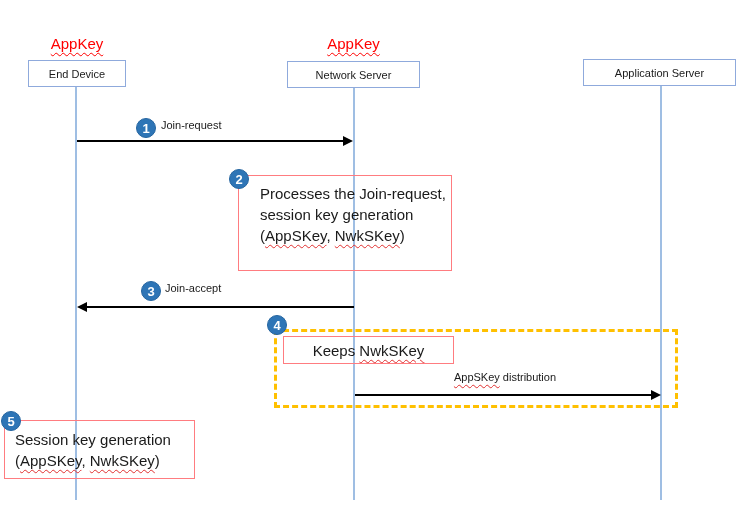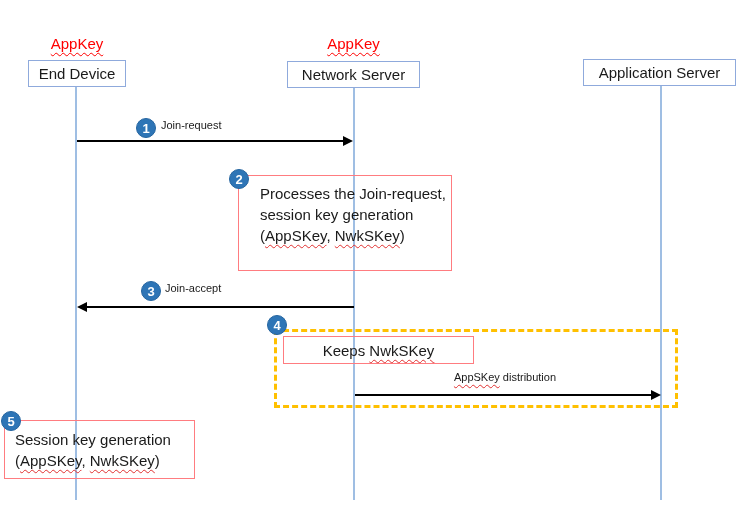--- a/index.html
+++ b/index.html
@@ -13,21 +13,21 @@
   }
   *{box-sizing:border-box;margin:0;padding:0;}
   html,body{width:749px;height:509px;background:#ffffff;overflow:hidden;}
   body{font-family:"Liberation Sans",sans-serif;color:var(--text-black);position:relative;}
   .stage{position:absolute;inset:0;width:749px;height:509px;border-radius:16px;}
   .abs{position:absolute;}
   .key-label{color:var(--red-text);font-size:15px;text-align:center;
     text-decoration:underline;text-decoration-style:wavy;text-decoration-color:var(--red-text);
     text-decoration-thickness:1px;text-underline-offset:3px;}
   .actor-box{border:1.4px solid #8FAADC;background:#ffffff;display:flex;align-items:center;
-    justify-content:center;font-size:15px;color:var(--text-black);}
+    justify-content:center;font-size:11px;color:var(--text-black);}
   .lifeline{width:2px;background:var(--lifeline-blue);}
   .msg-line{height:2px;background:var(--arrow-black);}
   .ah-r{width:0;height:0;border-top:5px solid transparent;border-bottom:5px solid transparent;
     border-left:10px solid var(--arrow-black);}
   .ah-l{width:0;height:0;border-top:5px solid transparent;border-bottom:5px solid transparent;
     border-right:10px solid var(--arrow-black);}
   .num-circle{width:20px;height:20px;border-radius:50%;background:var(--accent-blue);
     border:1px solid #2565A0;color:#ffffff;font-size:13px;font-weight:700;
     display:flex;align-items:center;justify-content:center;z-index:6;}
   .msg-label{font-size:11px;color:var(--text-black);white-space:nowrap;}
@@ -72,21 +72,21 @@
     <div class="note-text"><span>(</span><span class="squig">AppSKey</span><span>, </span><span class="squig">NwkSKey</span><span>)</span></div>
   </div>
 
   <div class="abs num-circle" style="left:141px;top:281px;">3</div>
   <div class="abs msg-label" style="left:165px;top:282px;">Join-accept</div>
   <div class="abs ah-l" style="left:77px;top:302px;"></div>
   <div class="abs msg-line" style="left:87px;top:306px;width:267px;"></div>
 
   <div class="abs num-circle" style="left:267px;top:315px;">4</div>
   <div class="abs dashed-group" style="left:274px;top:329px;width:404px;height:79px;"></div>
-  <div class="abs note-box" style="left:283px;top:336px;width:191px;height:28px;display:flex;align-items:center;justify-content:center;">
+  <div class="abs note-box" style="left:283px;top:336px;width:171px;height:28px;display:flex;align-items:center;justify-content:center;">
     <span><span>Keeps </span><span class="squig">NwkSKey</span></span>
   </div>
   <div class="abs msg-label" style="left:355px;top:371px;width:300px;text-align:center;"><span class="squig">AppSKey</span><span> distribution</span></div>
   <div class="abs msg-line" style="left:355px;top:394px;width:296px;"></div>
   <div class="abs ah-r" style="left:651px;top:390px;"></div>
 
   <div class="abs num-circle" style="left:1px;top:411px;">5</div>
   <div class="abs note-box" style="left:4px;top:420px;width:191px;height:59px;padding:8px 0 0 10px;">
     <div class="note-text">Session key generation</div>
     <div class="note-text"><span>(</span><span class="squig">AppSKey</span><span>, </span><span class="squig">NwkSKey</span><span>)</span></div>

